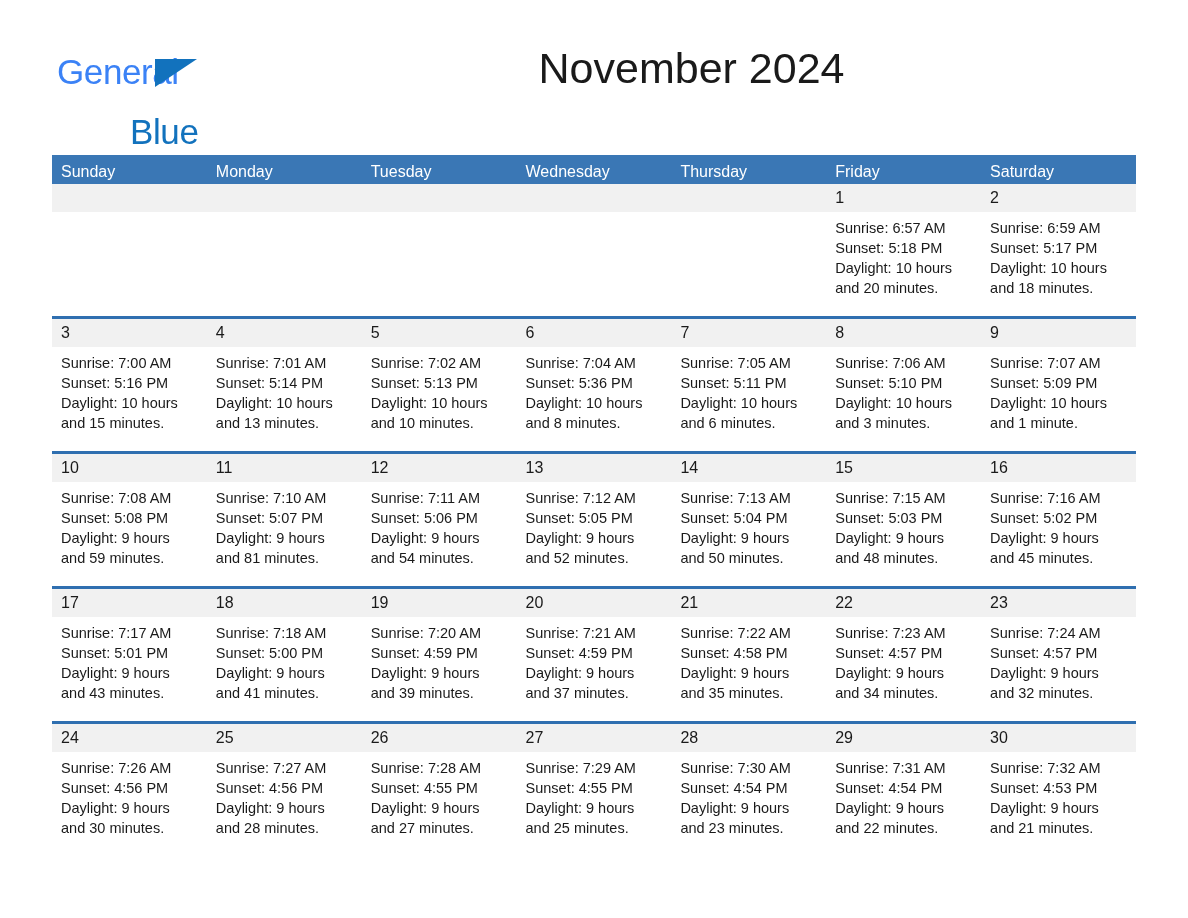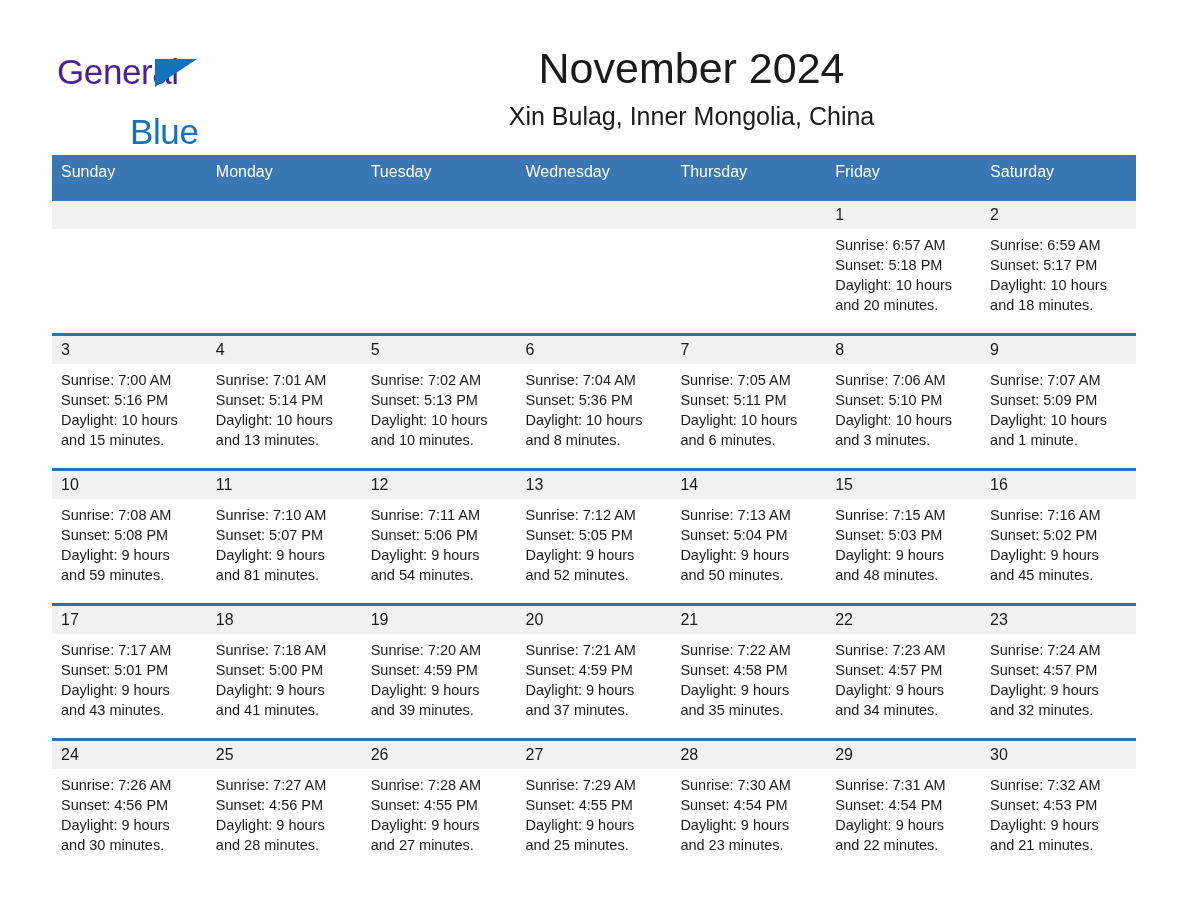--- a/index.html
+++ b/index.html
@@ -34,21 +34,21 @@
   }
   .brand {
     position: relative;
     width: 190px;
     height: 78px;
     flex: 0 0 auto;
   }
   .brand-general {
     font-size: 35px;
     letter-spacing: -0.4px;
-    color: #4c1d95;
+    color: #3b82f6;
     line-height: 1;
     position: absolute;
     top: 10px;
     left: 0;
     font-family: "Liberation Sans", sans-serif;
   }
   .brand-tri {
     position: absolute;
     left: 98px;
     top: 15px;
@@ -95,21 +95,21 @@
     width: 1084px;
     border-collapse: collapse;
     table-layout: fixed;
   }
   .calendar th {
     background: #3a77b5;
     color: #ffffff;
     font-weight: normal;
     font-size: 16px;
     text-align: left;
-    padding: 8px 0 20px 9px;
+    padding: 8px 0 3px 9px;
     border: none;
     height: 18px;
   }
   .calendar td {
     vertical-align: top;
     padding: 0;
     border: none;
     border-top: 3px solid #2f6fb0;
     width: 154.85px;
     height: 132px;
@@ -149,21 +149,20 @@
 <div class="page">
 
   <div class="header">
     <div class="brand">
       <span class="brand-general">General</span>
       <span class="brand-tri"></span>
       <span class="brand-blue">Blue</span>
     </div>
     <div class="titles">
       <h1 class="cal-title">November 2024</h1>
-      <h2 class="cal-subtitle">Xin Bulag, Inner Mongolia, China</h2>
     </div>
   </div>
 
   <table class="calendar">
     <thead>
       <tr>
         <th>Sunday</th>
         <th>Monday</th>
         <th>Tuesday</th>
         <th>Wednesday</th>

